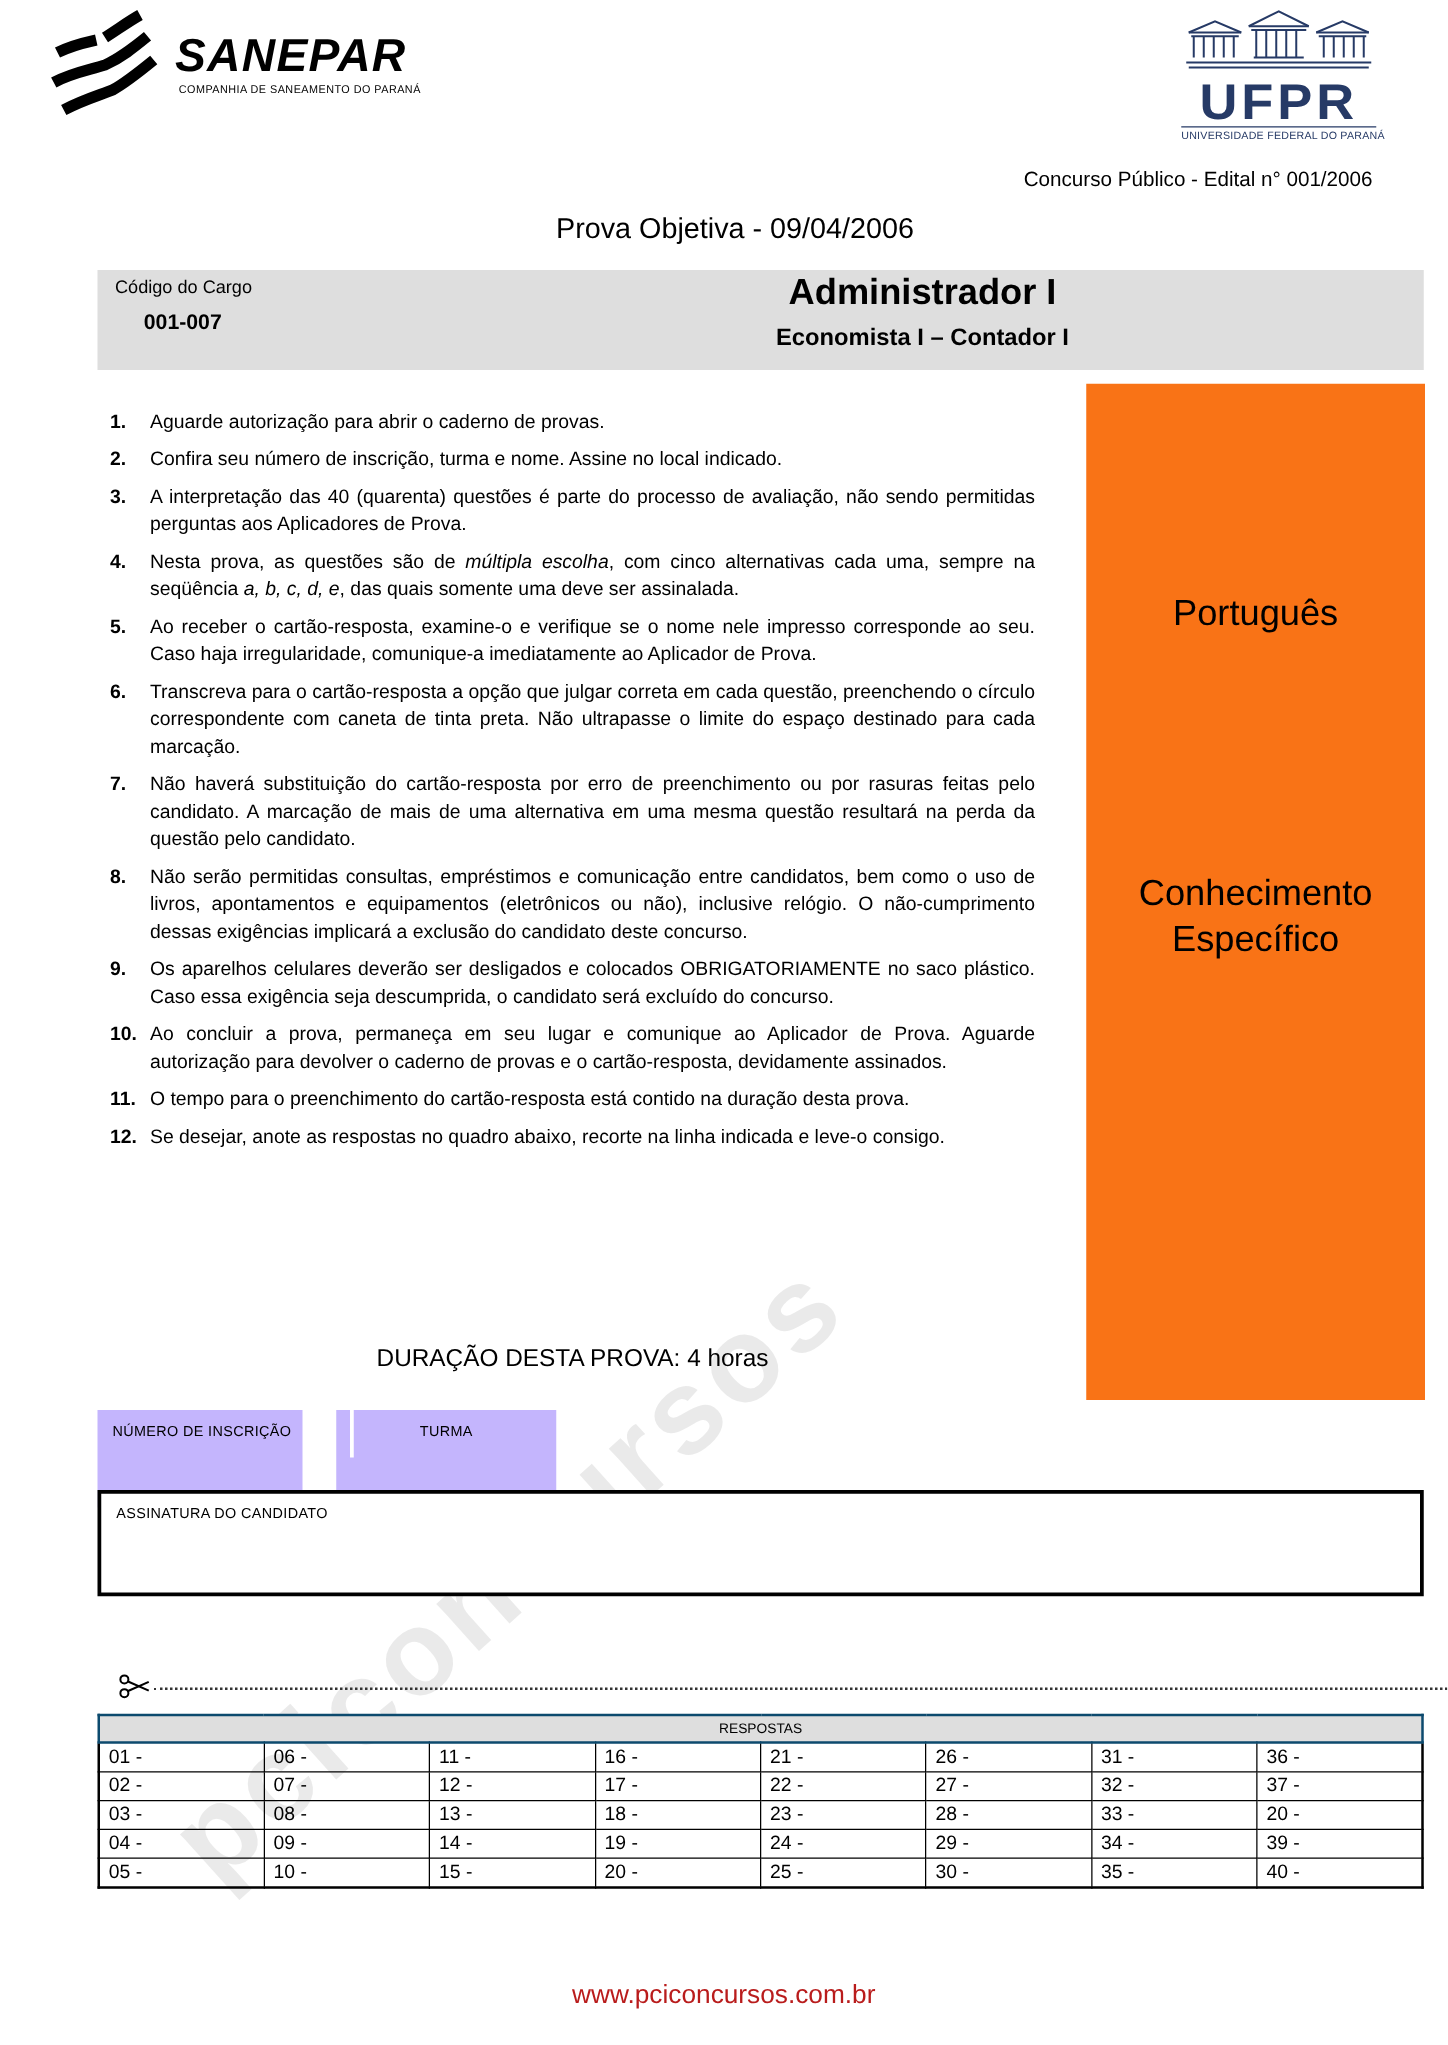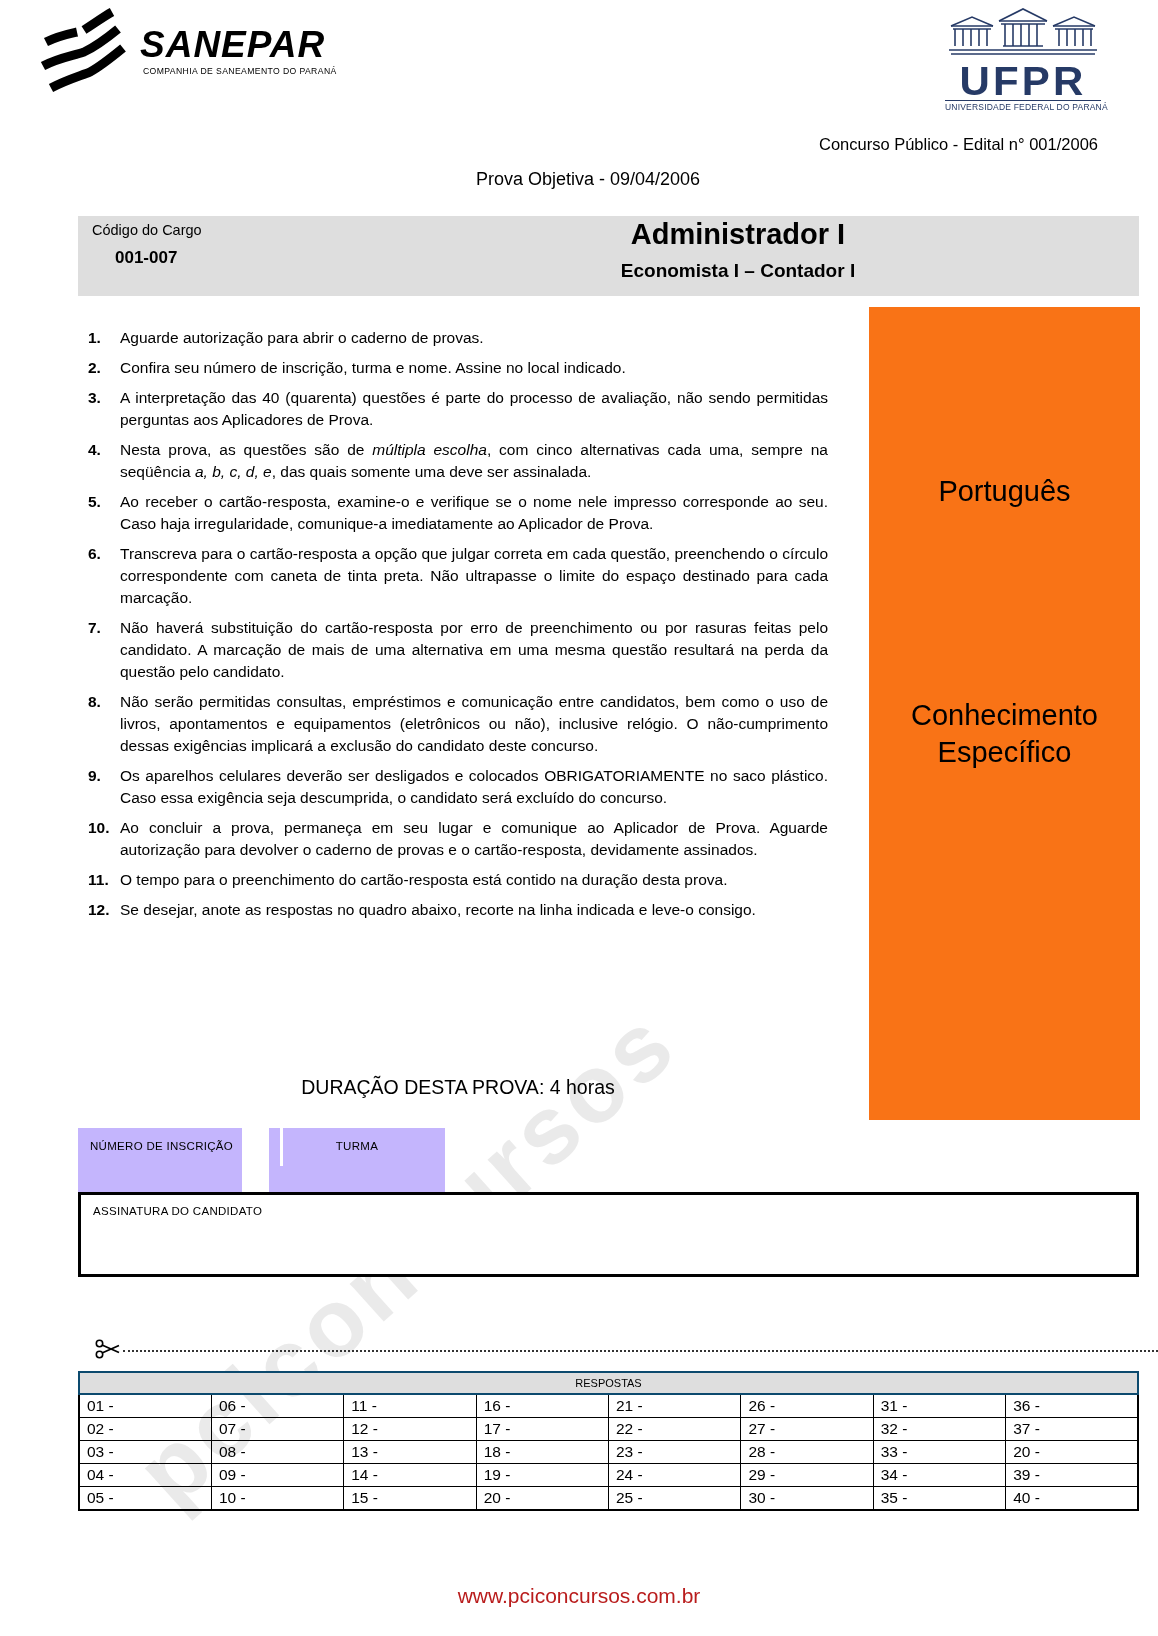--- a/index.html
+++ b/index.html
@@ -19,21 +19,21 @@
   .sanepar .tagline{position:absolute;left:103px;top:58px;font-size:9px;letter-spacing:.4px;
                     transform:scaleX(.96);transform-origin:left;white-space:nowrap;}
   .ufpr{position:absolute;left:945px;top:6px;width:156px;text-align:center;z-index:1;}
   .ufpr .acronym{font-size:40px;font-weight:bold;letter-spacing:3px;line-height:38px;
                  transform:scaleX(1.05);transform-origin:center;}
   .ufpr .caption{font-size:8.5px;letter-spacing:.2px;border-top:1px solid;padding-top:1px;
                  white-space:nowrap;}
 
   
   .line1{position:absolute;left:78px;top:135px;width:1020px;text-align:right;font-size:16.5px;z-index:1;}
-  .line2{position:absolute;left:78px;top:169px;width:1020px;text-align:center;font-size:18px;z-index:1;}
+  .line2{position:absolute;left:78px;top:169px;width:1020px;text-align:center;font-size:23px;z-index:1;}
 
   
   .band{position:absolute;left:78px;top:216px;width:1061px;height:80px;background:#dedede;z-index:1;}
   .cargo-label{position:absolute;left:14px;top:6px;font-size:14.5px;}
   .cargo-code{position:absolute;left:37px;top:32px;font-size:17px;font-weight:bold;}
   .band-title{position:absolute;left:240px;top:2px;width:840px;text-align:center;
               font-size:29px;font-weight:bold;}
   .band-sub{position:absolute;left:240px;top:44px;width:840px;text-align:center;
             font-size:19px;font-weight:bold;}
 

